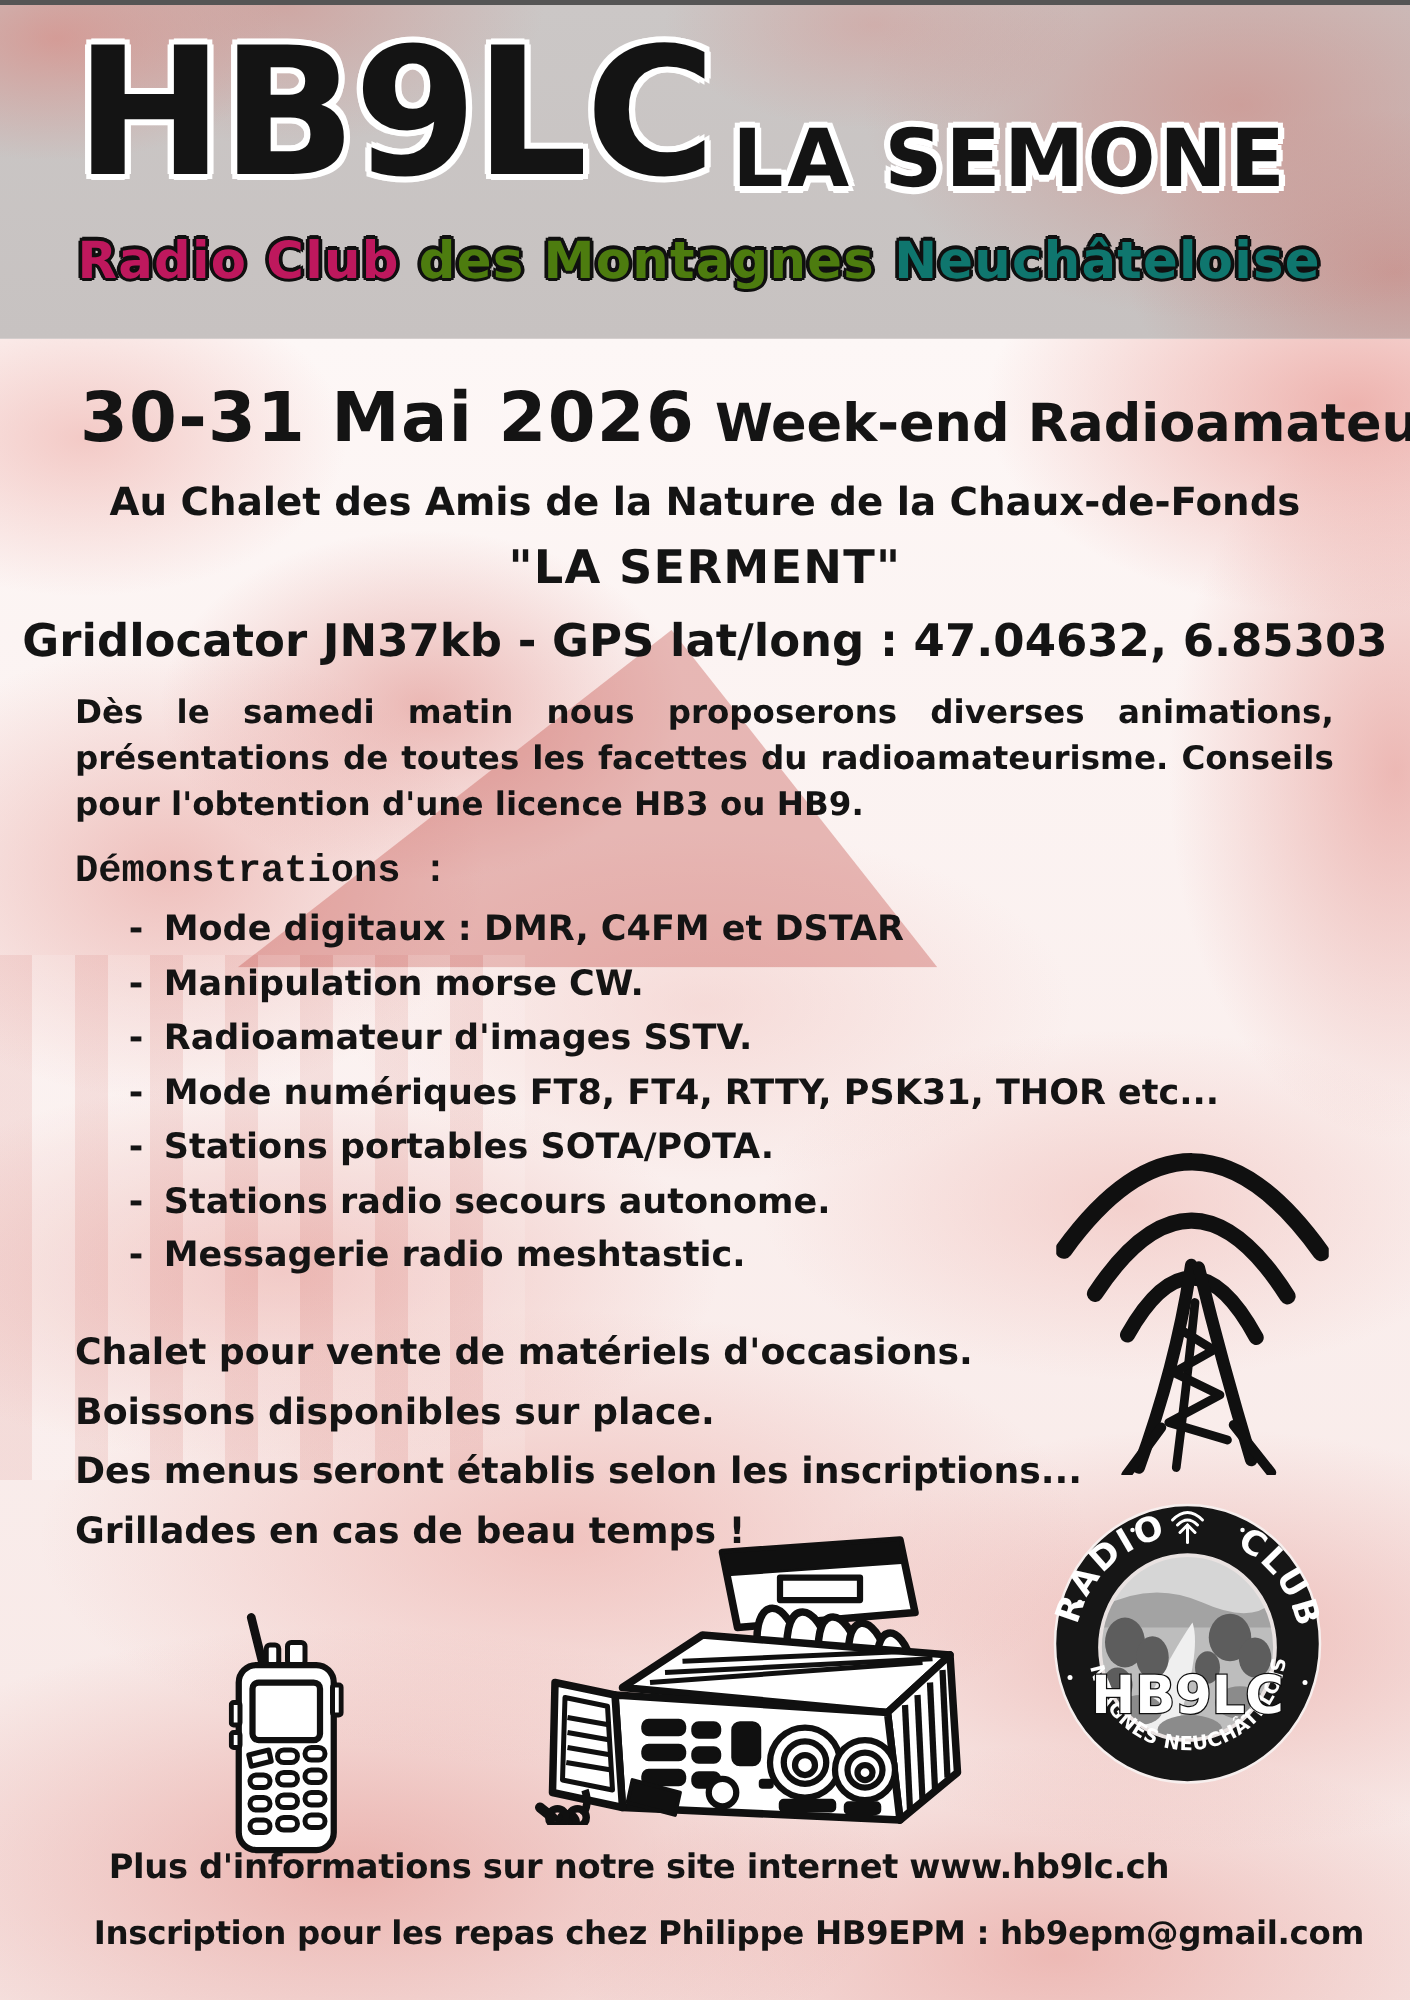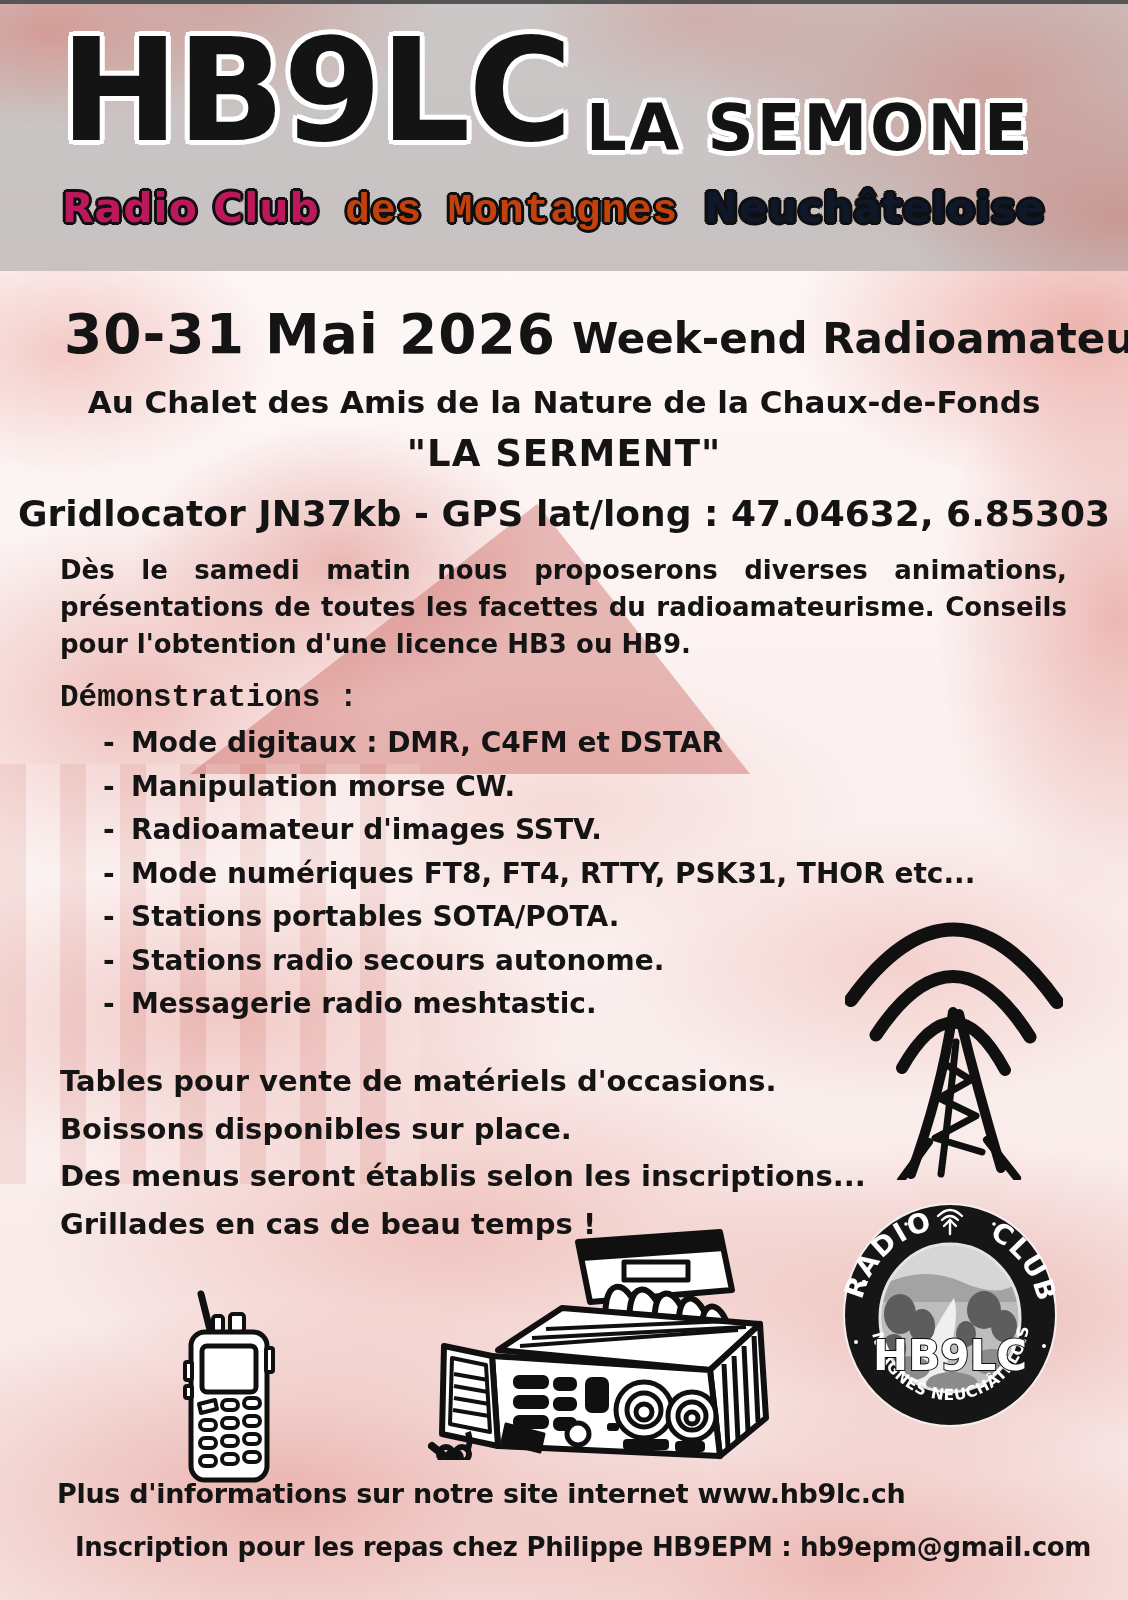--- a/index.html
+++ b/index.html
@@ -54,37 +54,37 @@
                 0 -5px 0 #fff,0 5px 0 #fff,-5px 0 0 #fff,5px 0 0 #fff;
   }
   .outline-black{
     text-shadow:-2px -2px 0 #101010,2px -2px 0 #101010,-2px 2px 0 #101010,2px 2px 0 #101010,
                 0 -3px 0 #101010,0 3px 0 #101010,-3px 0 0 #101010,3px 0 0 #101010;
   }
   .title{left:60px;top:16px;font-size:142px;letter-spacing:-2px;line-height:1;}
   .subtitle{left:586px;top:92px;font-size:64px;letter-spacing:3px;line-height:1;}
   .tagline{left:62px;top:180px;font-size:41px;letter-spacing:1px;white-space:nowrap;}
   .tg-green{color:#be185d;}
-  .tg-white{color:#c2410c;font-family:Liberation Mono, monospace;}
-  .tg-red{color:#0f172a;}
+  .tg-white{color:#4d7c0f;}
+  .tg-red{color:#0f766e;}
   .date-line{left:64px;top:298px;white-space:nowrap;}
   .date-main{font-size:55px;letter-spacing:1px;}
   .date-suffix{font-size:42px;margin-left:16px;}
   .centered{left:0;width:1128px;text-align:center;}
   .venue{top:380px;font-size:31px;}
   .venue-name{top:428px;font-size:37px;letter-spacing:1px;}
   .gridloc{top:489px;font-size:36px;}
   .intro{left:60px;top:548px;width:1007px;font-size:26px;line-height:37px;text-align:justify;}
   .demo-head{left:60px;top:676px;font-size:31px;font-family:Liberation Mono, monospace;}
   .demo-list{left:103px;top:722px;list-style:none;margin:0;padding:0;}
   .demo-list li{height:43.5px;font-size:28px;white-space:nowrap;}
   .demo-list .dash{display:inline-block;width:28px;}
   .info-lines{left:60px;top:1060px;}
   .info-lines div{height:47.5px;font-size:29px;white-space:nowrap;}
-  .footer1{left:57px;top:1474px;font-size:27px;letter-spacing:-.3px;white-space:nowrap;}
+  .footer1{left:87px;top:1474px;font-size:27px;letter-spacing:-.3px;white-space:nowrap;}
   .footer2{left:75px;top:1528px;font-size:26px;letter-spacing:-.3px;white-space:nowrap;}
   svg{display:block;}
   .fig{position:absolute;}
 </style>
 </head>
 <body>
 
 <div class="poster">
 
   <div class="bg-body"></div>
@@ -112,21 +112,21 @@
     <li><span class="dash">-</span><span>Mode digitaux : DMR, C4FM et DSTAR</span></li>
     <li><span class="dash">-</span><span>Manipulation morse CW.</span></li>
     <li><span class="dash">-</span><span>Radioamateur d'images SSTV.</span></li>
     <li><span class="dash">-</span><span>Mode numériques FT8, FT4, RTTY, PSK31, THOR etc...</span></li>
     <li><span class="dash">-</span><span>Stations portables SOTA/POTA.</span></li>
     <li><span class="dash">-</span><span>Stations radio secours autonome.</span></li>
     <li><span class="dash">-</span><span>Messagerie radio meshtastic.</span></li>
   </ul>
 
   <div class="abs info-lines">
-    <div>Tables pour vente de matériels d'occasions.</div>
+    <div>Chalet pour vente de matériels d'occasions.</div>
     <div>Boissons disponibles sur place.</div>
     <div>Des menus seront établis selon les inscriptions...</div>
     <div>Grillades en cas de beau temps !</div>
   </div>
 
   <svg class="fig" style="left:845px;top:888px;" width="218" height="288" viewBox="0 0 218 288">
     <g fill="none" stroke="#101010" stroke-linecap="round">
       <path d="M 6 108 Q 109 -34 212 110" stroke-width="14"></path>
       <path d="M 31 143 Q 109 25 185 145" stroke-width="13"></path>
       <path d="M 57 176 Q 109 84 160 178" stroke-width="12"></path>

